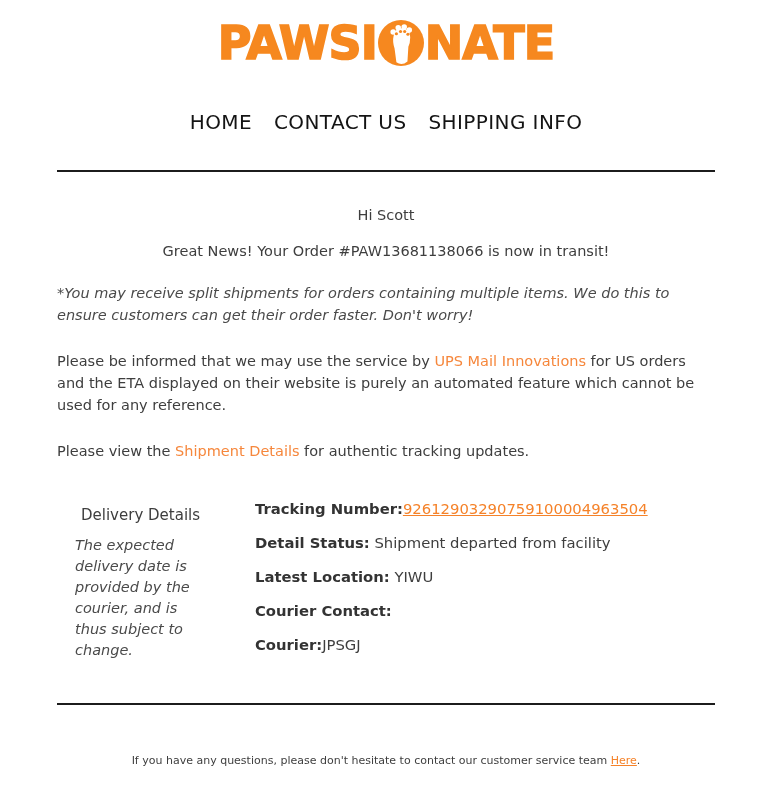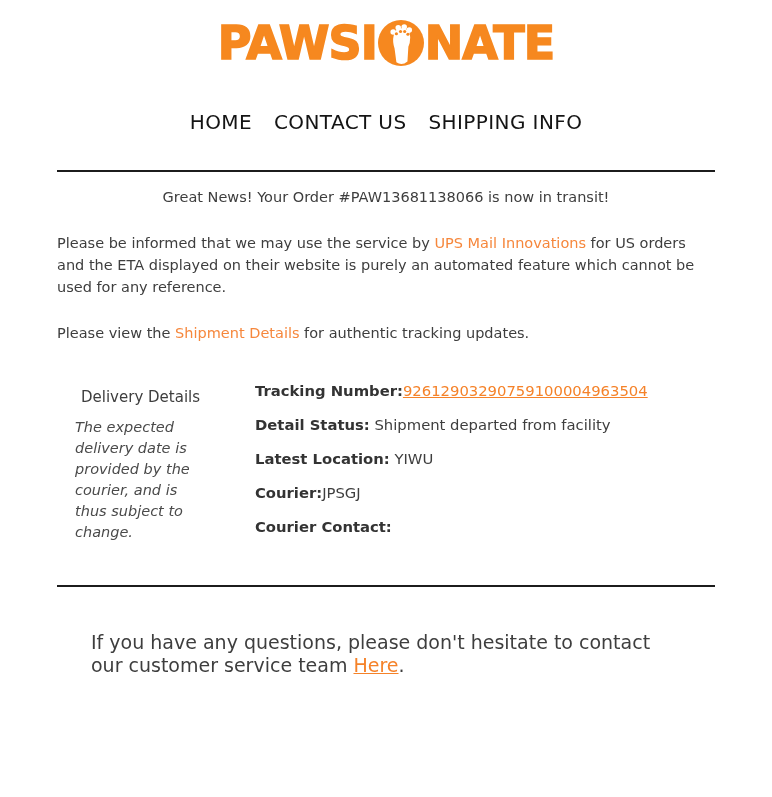--- a/index.html
+++ b/index.html
@@ -130,23 +130,23 @@
   .divider-bottom {
     border: none;
     border-top: 2px solid #1c1c1c;
     margin: 34px 57px 0 57px;
   }
 
   
   .footer-help {
     margin: 44px auto 16px auto;
     max-width: 590px;
-    text-align: left;
-    color: #3E3E3E;
-    font-size: 19px;
+    text-align: center;
+    color: #3E3E3E;
+    font-size: 11px;
     line-height: 23px;
   }
 </style>
 </head>
 <body>
 
 <div class="page">
 
   <div class="logo-row">
     <span class="logo-text">PAWSI</span>
@@ -169,40 +169,42 @@
 
   <div class="nav-row">
     <a class="nav-item">HOME</a>
     <a class="nav-item">CONTACT US</a>
     <a class="nav-item">SHIPPING INFO</a>
   </div>
 
   <hr class="divider">
 
   <div class="content">
+    <p class="center greeting">Hi Scott</p>
 
     <p class="center order-line">Great News! Your Order #PAW13681138066 is now in transit!</p>
 
+    <p class="split-note">*You may receive split shipments for orders containing multiple items. We do this to ensure customers can get their order faster. Don't worry!</p>
 
     <p class="para"><span>Please be informed that we may use the service by </span><a class="olink-bold">UPS Mail Innovations</a><span> for US orders and the ETA displayed on their website is purely an automated feature which cannot be used for any reference.</span></p>
 
     <p class="para"><span>Please view the </span><a class="olink-bold">Shipment Details</a><span> for authentic tracking updates.</span></p>
   </div>
 
   <div class="delivery">
     <div class="dd-left">
       <div class="dd-title">Delivery Details</div>
       <div class="dd-disclaimer">The expected delivery date is provided by the courier, and is thus subject to change.</div>
     </div>
     <div class="dd-right">
       <div class="dd-row"><span class="dd-label">Tracking Number:</span><a class="olink">92612903290759100004963504</a></div>
       <div class="dd-row"><span class="dd-label">Detail Status:</span><span class="dd-value"> Shipment departed from facility</span></div>
       <div class="dd-row"><span class="dd-label">Latest Location:</span><span class="dd-value"> YIWU</span></div>
+      <div class="dd-row"><span class="dd-label">Courier Contact:</span><span class="dd-value"></span></div>
       <div class="dd-row"><span class="dd-label">Courier:</span><span class="dd-value">JPSGJ</span></div>
-      <div class="dd-row"><span class="dd-label">Courier Contact:</span><span class="dd-value"></span></div>
     </div>
   </div>
 
   <hr class="divider-bottom">
 
   <p class="footer-help"><span>If you have any questions, please don't hesitate to contact our customer service team </span><a class="olink">Here</a><span>.</span></p>
 
 </div>
 
 </body></html>

